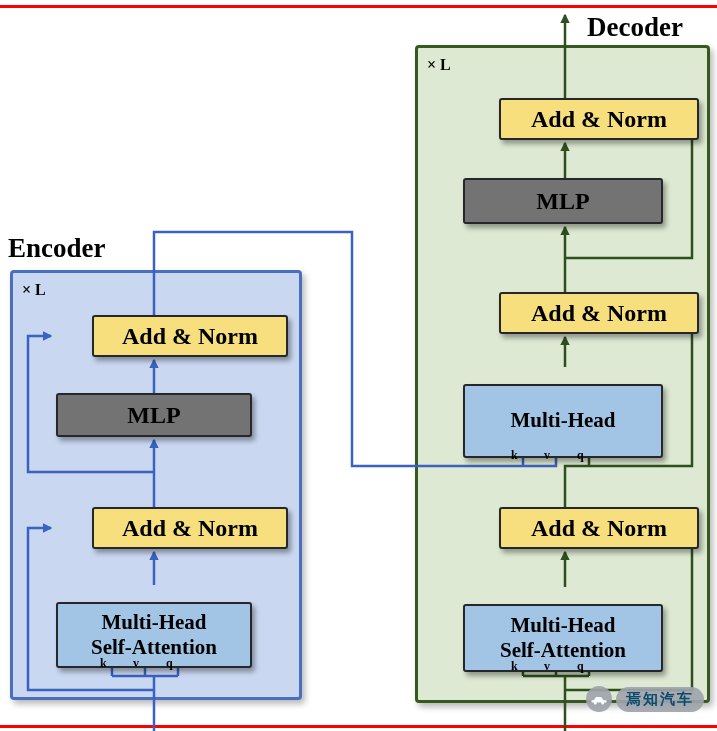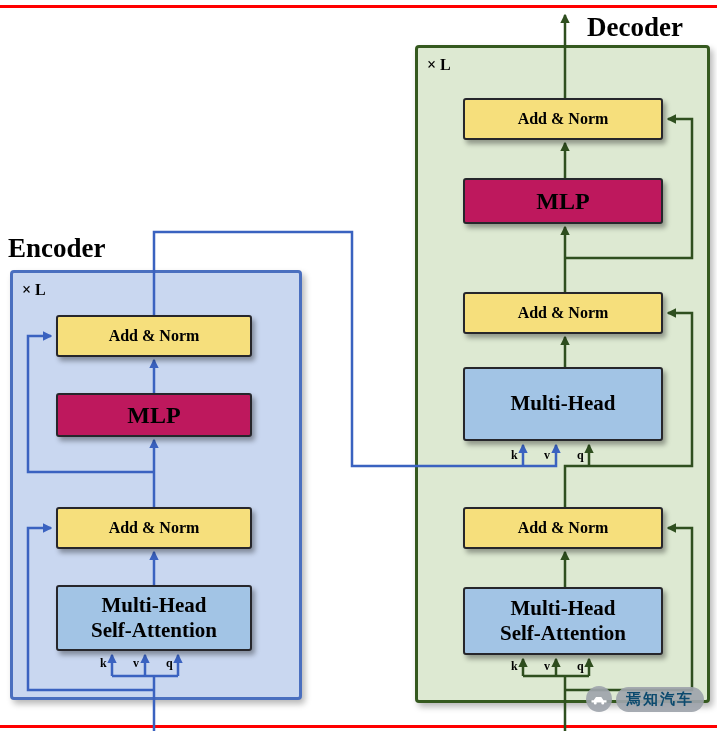--- a/index.html
+++ b/index.html
@@ -21,24 +21,24 @@
   #decoder-title { left: 587px; top: 12px; }
   .repeat { position: absolute; font-weight: bold; font-size: 16px; }
   #encoder-repeat { left: 22px; top: 281px; }
   #decoder-repeat { left: 427px; top: 56px; }
   .box {
     position: absolute; border: 2.5px solid #26262b; border-radius: 3px;
     display: flex; align-items: center; justify-content: center;
     font-weight: bold; text-align: center;
     box-shadow: 3px 4px 5px rgba(0,0,0,.35);
   }
-  .yellow { background: #f6df7c; font-size: 16px; }
-  .pink   { background: #be185d; font-size: 24px; }
+  .yellow { background: #f6df7c; font-size: 24px; margin-left: 36px; }
+  .pink   { background: #737373; font-size: 24px; }
   .blue   { background: #a2c4e5; font-size: 21px; }
-  .two    { flex-direction: column; line-height: 1.2; }
+  .two    { flex-direction: column; line-height: 1.2; margin-top: 17px; }
   .ebox { left: 56px; width: 196px; }
   .dbox { left: 463px; width: 200px; }
   .kvq { position: absolute; font-size: 12px; font-weight: bold; }
   #connector-svg { position: absolute; left: 0; top: 0; pointer-events: none; }
   #watermark { position: absolute; left: 586px; top: 686px; display: flex;
     align-items: center; gap: 4px; z-index: 10; }
   #watermark-badge { width: 26px; height: 26px; border-radius: 50%;
     background: rgba(158,164,171,.92); display: flex; align-items: center; justify-content: center; }
   #watermark-text { background: rgba(158,164,171,.92); color: #0c4a6e; font-weight: bold;
     font-size: 15px; padding: 3px 10px; border-radius: 14px; letter-spacing: 2px;

